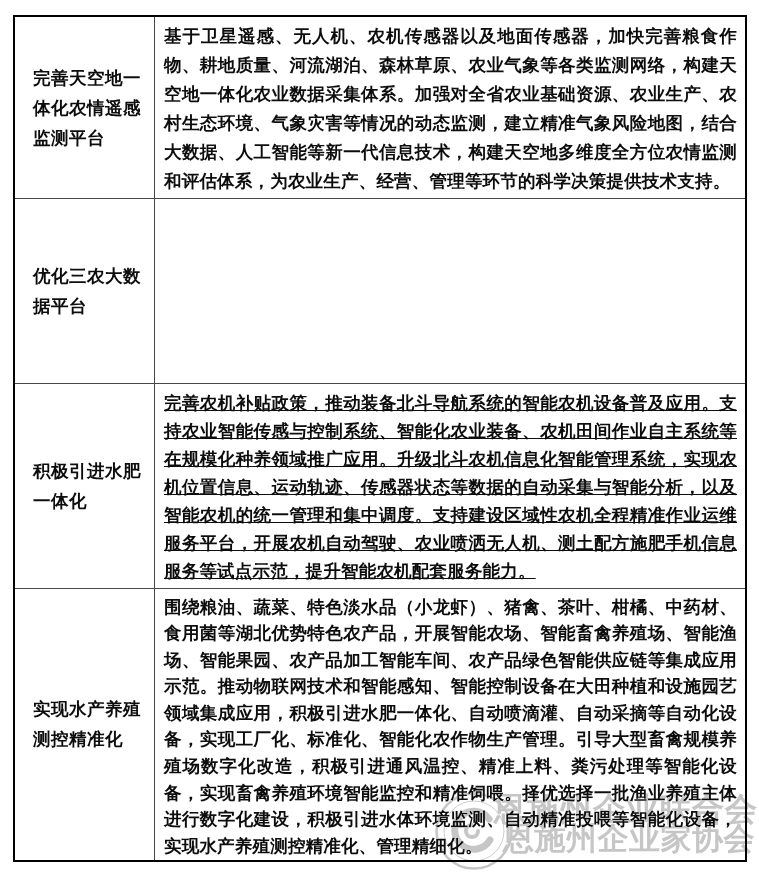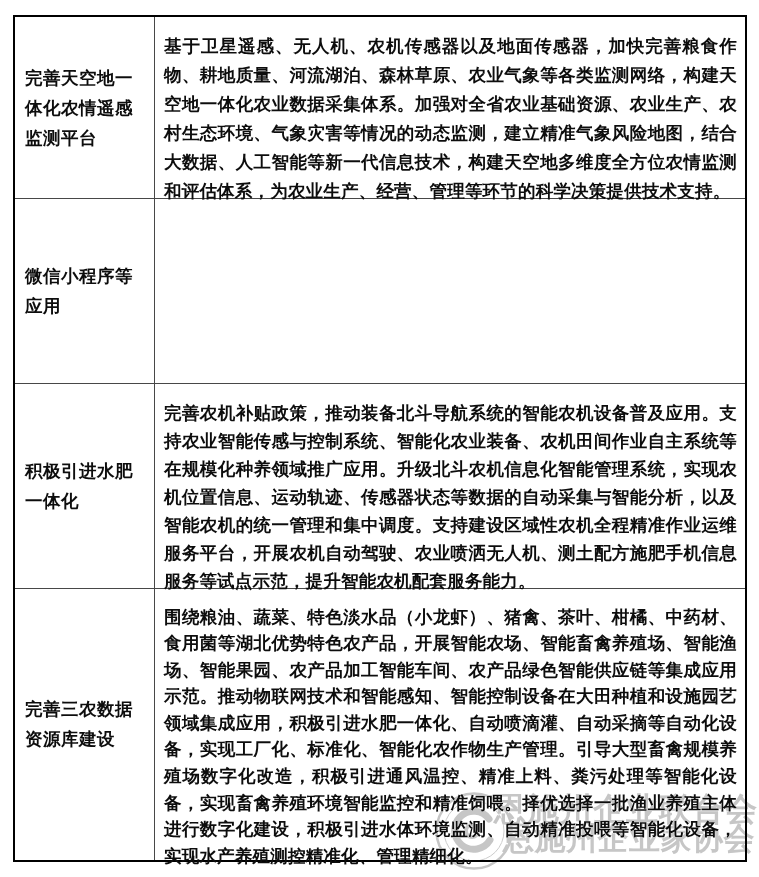--- a/index.html
+++ b/index.html
@@ -37,38 +37,38 @@
   .row-2 { height: 184.5px; }
   .row-3 { height: 205px; }
   .row-4 { height: 272.5px; }
   .label-cell {
     width: 140px;
     flex: 0 0 140px;
     box-sizing: border-box;
     border-right: 1.5px solid #474747;
     display: flex;
     align-items: center;
-    padding: 0 4px 0 10px;
+    padding: 0 4px 0 18px;
     font-size: 17.5px;
     font-weight: 700;
     line-height: 30px;
     letter-spacing: 0.5px;
   }
   .content-cell {
     flex: 1 1 auto;
     box-sizing: border-box;
-    padding: 15px 8px 0 9px;
+    padding: 5px 8px 0 9px;
     font-size: 17.5px;
     font-weight: 700;
     text-align: justify;
     text-align-last: left;
     letter-spacing: 0.2px;
   }
   .row-1 .content-cell, .row-2 .content-cell { line-height: 29px; }
-  .row-3 .content-cell { line-height: 28px; }
+  .row-3 .content-cell { line-height: 28px; text-decoration: underline; }
   .row-4 .content-cell { line-height: 26.6px; }
 
   .watermark {
     position: absolute;
     left: 7px;
     top: 0;
     width: 759px;
     height: 877px;
     pointer-events: none;
     mix-blend-mode: darken;
@@ -102,30 +102,30 @@
 <body>
 
 <div class="doc-table">
 
   <div class="t-row row-1">
     <div class="label-cell">完善天空地一体化农情遥感监测平台</div>
     <div class="content-cell">基于卫星遥感、无人机、农机传感器以及地面传感器，加快完善粮食作物、耕地质量、河流湖泊、森林草原、农业气象等各类监测网络，构建天空地一体化农业数据采集体系。加强对全省农业基础资源、农业生产、农村生态环境、气象灾害等情况的动态监测，建立精准气象风险地图，结合大数据、人工智能等新一代信息技术，构建天空地多维度全方位农情监测和评估体系，为农业生产、经营、管理等环节的科学决策提供技术支持。</div>
   </div>
 
   <div class="t-row row-2">
-    <div class="label-cell">微信小程序等应用</div>
+    <div class="label-cell">优化三农大数据平台</div>
   </div>
 
   <div class="t-row row-3">
     <div class="label-cell">积极引进水肥一体化</div>
     <div class="content-cell">完善农机补贴政策，推动装备北斗导航系统的智能农机设备普及应用。支持农业智能传感与控制系统、智能化农业装备、农机田间作业自主系统等在规模化种养领域推广应用。升级北斗农机信息化智能管理系统，实现农机位置信息、运动轨迹、传感器状态等数据的自动采集与智能分析，以及智能农机的统一管理和集中调度。支持建设区域性农机全程精准作业运维服务平台，开展农机自动驾驶、农业喷洒无人机、测土配方施肥手机信息服务等试点示范，提升智能农机配套服务能力。</div>
   </div>
 
   <div class="t-row row-4">
-    <div class="label-cell">完善三农数据资源库建设</div>
+    <div class="label-cell">实现水产养殖测控精准化</div>
     <div class="content-cell">围绕粮油、蔬菜、特色淡水品（小龙虾）、猪禽、茶叶、柑橘、中药材、食用菌等湖北优势特色农产品，开展智能农场、智能畜禽养殖场、智能渔场、智能果园、农产品加工智能车间、农产品绿色智能供应链等集成应用示范。推动物联网技术和智能感知、智能控制设备在大田种植和设施园艺领域集成应用，积极引进水肥一体化、自动喷滴灌、自动采摘等自动化设备，实现工厂化、标准化、智能化农作物生产管理。引导大型畜禽规模养殖场数字化改造，积极引进通风温控、精准上料、粪污处理等智能化设备，实现畜禽养殖环境智能监控和精准饲喂。择优选择一批渔业养殖主体进行数字化建设，积极引进水体环境监测、自动精准投喂等智能化设备，实现水产养殖测控精准化、管理精细化。</div>
   </div>
 
 </div>
 
 <div class="watermark">
   <svg class="wm-logo" width="80" height="80" viewBox="0 0 80 80">
     <circle cx="40" cy="40" r="37.5" fill="none" stroke="#c6c6c6" stroke-width="2.5"></circle>
     <circle cx="40" cy="40" r="30" fill="none" stroke="#cccccc" stroke-width="1"></circle>
     <path d="M 55 28 A 19 19 0 1 0 56 49" fill="none" stroke="#c6c6c6" stroke-width="7" stroke-linecap="round"></path>

